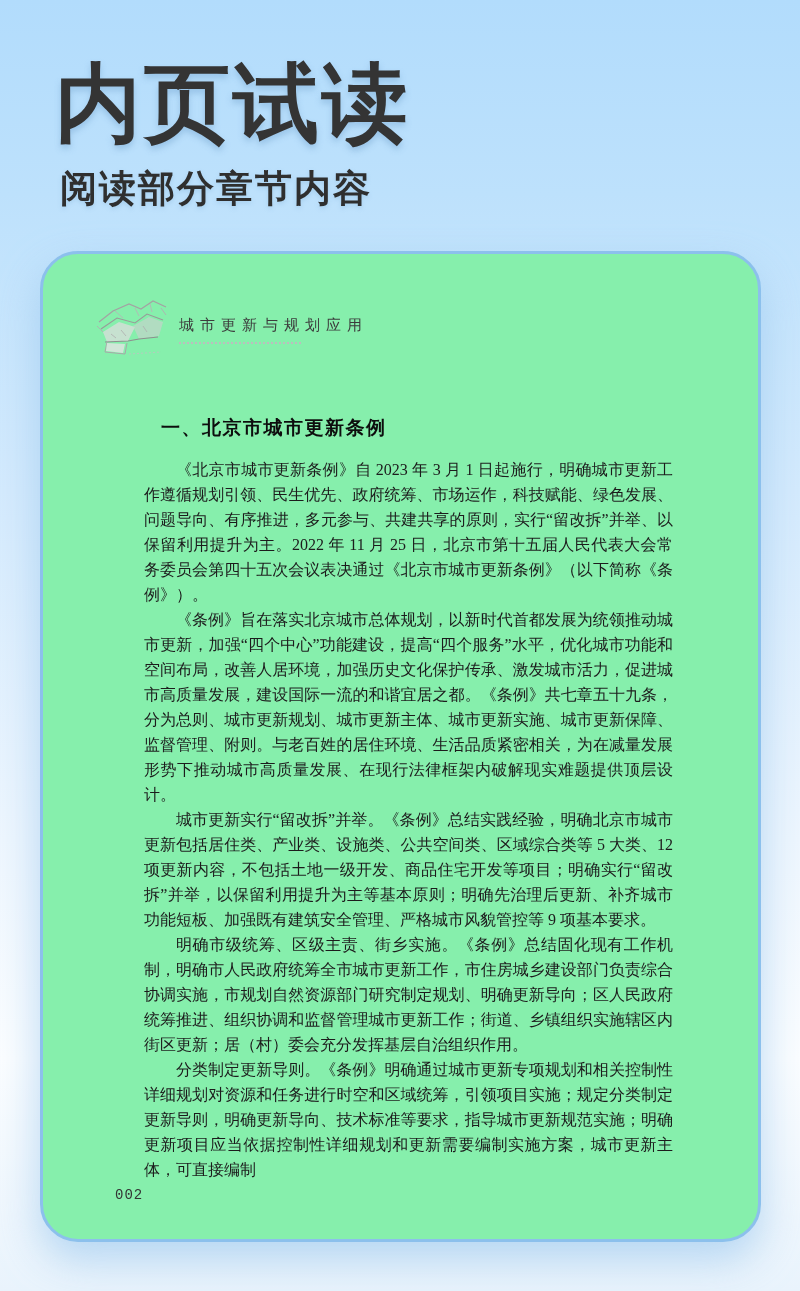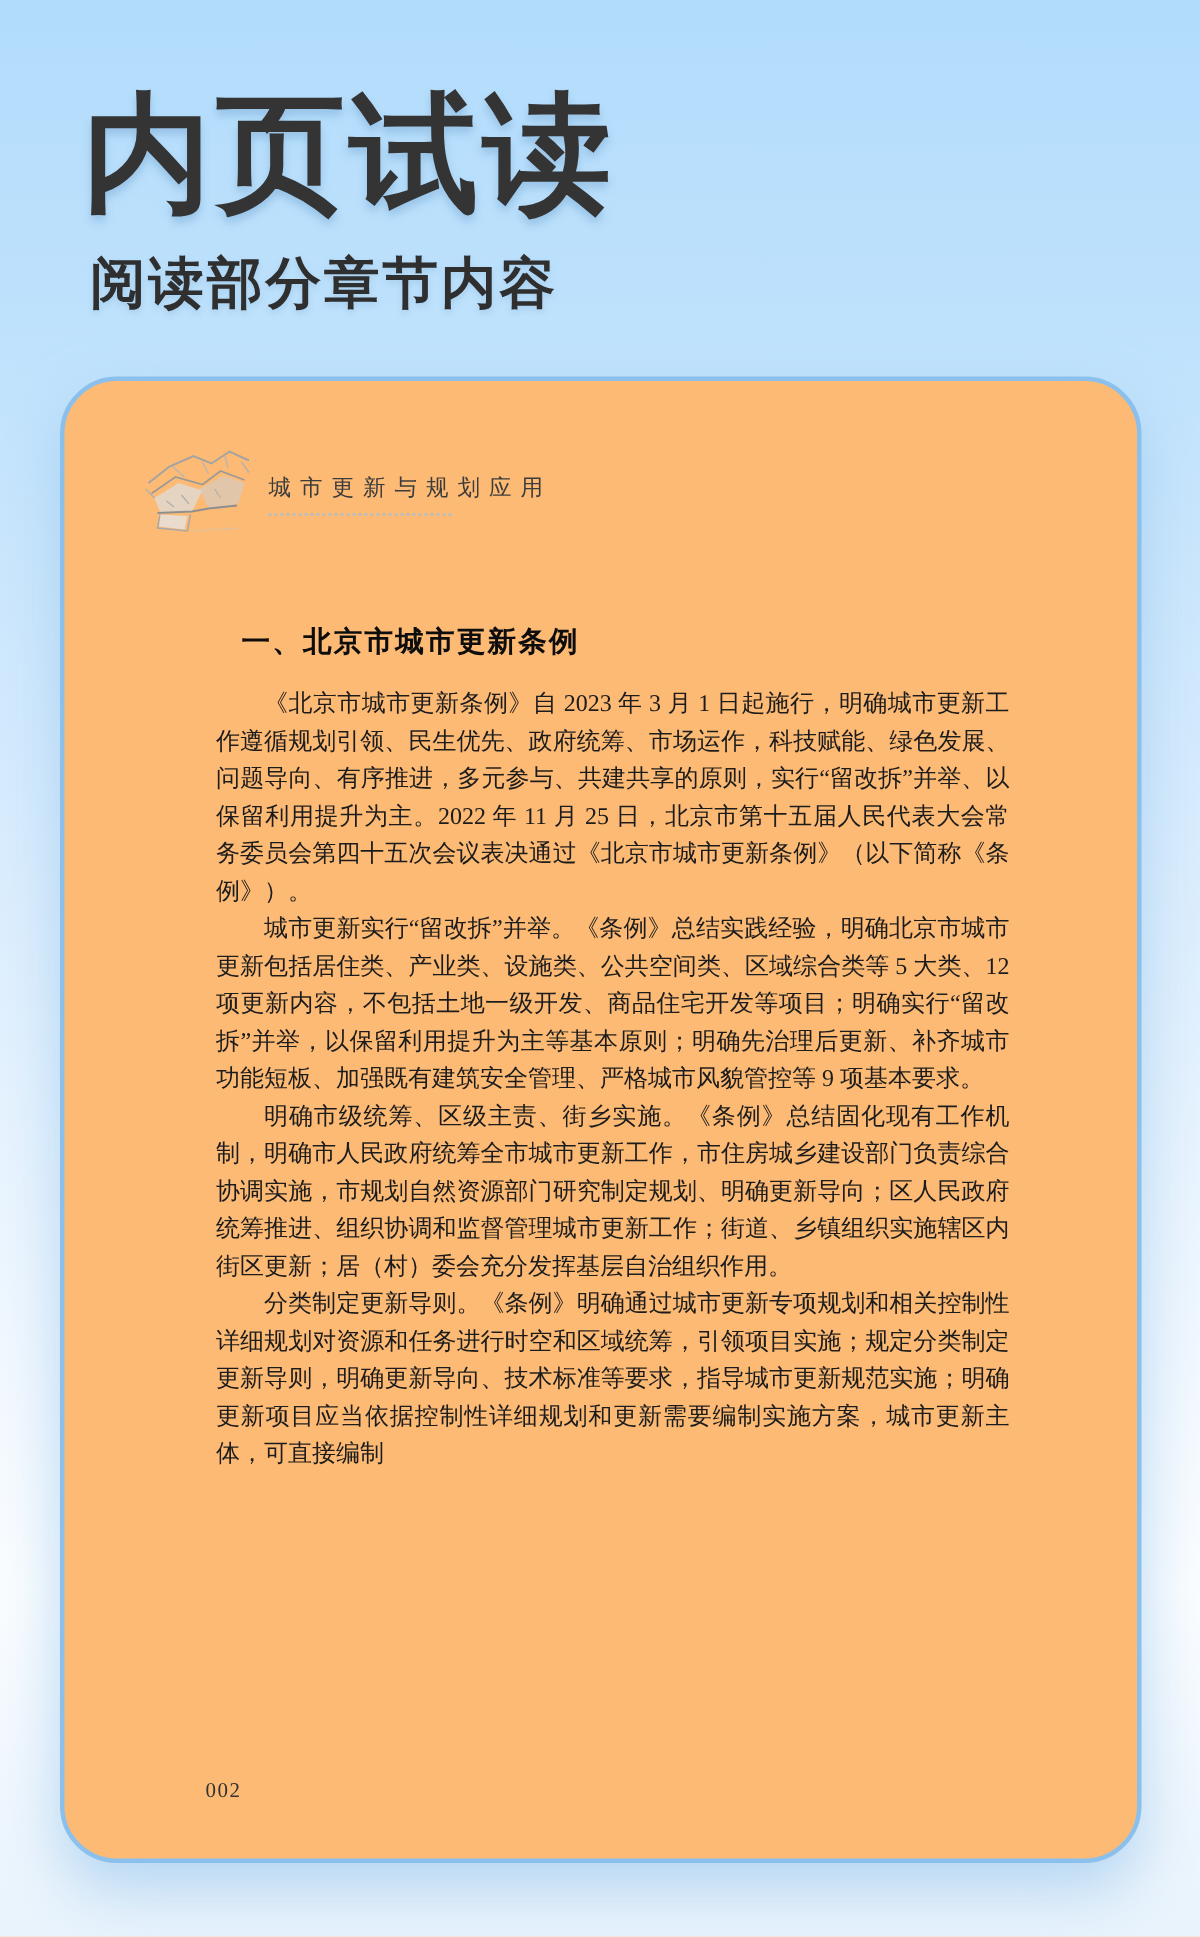--- a/index.html
+++ b/index.html
@@ -25,21 +25,21 @@
     position: absolute; left: 60px; top: 164px;
     font-size: 37px; font-weight: 700;
     color: #2f2f2f; letter-spacing: 2px;
     text-shadow: 0 2px 4px rgba(120,170,210,0.35);
   }
 
   
   .preview-card {
     position: absolute; left: 40px; top: 251px;
     width: 715px; height: 985px;
-    background: #fdba74;
+    background: #86efac;
     border: 3px solid #8cc0ec;
     border-radius: 38px;
     box-shadow: 0 18px 40px rgba(150,196,236,0.65);
   }
   .book-page { position: absolute; inset: 0; }
 
   
   .page-header {
     position: absolute; left: 52px; top: 42px;
     display: flex; align-items: flex-start;
@@ -67,22 +67,22 @@
   .page-body {
     position: absolute; left: 89px; top: 203px; width: 529px;
     font-family: "Liberation Serif", "DejaVu Serif", serif;
     font-size: 16px; line-height: 25px; color: #1c1c1c;
     text-align: justify;
     margin-left: 12px;
   }
   .page-body p { margin: 0; text-indent: 2em; }
 
   .page-number {
-    position: absolute; left: 94px; bottom: 36px;
-    font-family: Liberation Serif, serif;
+    position: absolute; left: 72px; bottom: 36px;
+    font-family: Liberation Mono, monospace;
     font-size: 14px; color: #333333; letter-spacing: 1px;
   }
 </style>
 </head>
 <body>
 
 <div class="hero">
   <div class="hero-title">内页试读</div>
   <div class="hero-subtitle">阅读部分章节内容</div>
 </div>
@@ -109,20 +109,21 @@
       <div class="chapter-block">
         <div class="chapter-title">城市更新与规划应用</div>
         <div class="chapter-dotted-line"></div>
       </div>
     </div>
 
     <div class="section-heading">一、北京市城市更新条例</div>
 
     <div class="page-body">
       <p>《北京市城市更新条例》自 2023 年 3 月 1 日起施行，明确城市更新工作遵循规划引领、民生优先、政府统筹、市场运作，科技赋能、绿色发展、问题导向、有序推进，多元参与、共建共享的原则，实行“留改拆”并举、以保留利用提升为主。2022 年 11 月 25 日，北京市第十五届人民代表大会常务委员会第四十五次会议表决通过《北京市城市更新条例》（以下简称《条例》）。</p>
+      <p>《条例》旨在落实北京城市总体规划，以新时代首都发展为统领推动城市更新，加强“四个中心”功能建设，提高“四个服务”水平，优化城市功能和空间布局，改善人居环境，加强历史文化保护传承、激发城市活力，促进城市高质量发展，建设国际一流的和谐宜居之都。《条例》共七章五十九条，分为总则、城市更新规划、城市更新主体、城市更新实施、城市更新保障、监督管理、附则。与老百姓的居住环境、生活品质紧密相关，为在减量发展形势下推动城市高质量发展、在现行法律框架内破解现实难题提供顶层设计。</p>
       <p>城市更新实行“留改拆”并举。《条例》总结实践经验，明确北京市城市更新包括居住类、产业类、设施类、公共空间类、区域综合类等 5 大类、12 项更新内容，不包括土地一级开发、商品住宅开发等项目；明确实行“留改拆”并举，以保留利用提升为主等基本原则；明确先治理后更新、补齐城市功能短板、加强既有建筑安全管理、严格城市风貌管控等 9 项基本要求。</p>
       <p>明确市级统筹、区级主责、街乡实施。《条例》总结固化现有工作机制，明确市人民政府统筹全市城市更新工作，市住房城乡建设部门负责综合协调实施，市规划自然资源部门研究制定规划、明确更新导向；区人民政府统筹推进、组织协调和监督管理城市更新工作；街道、乡镇组织实施辖区内街区更新；居（村）委会充分发挥基层自治组织作用。</p>
       <p>分类制定更新导则。《条例》明确通过城市更新专项规划和相关控制性详细规划对资源和任务进行时空和区域统筹，引领项目实施；规定分类制定更新导则，明确更新导向、技术标准等要求，指导城市更新规范实施；明确更新项目应当依据控制性详细规划和更新需要编制实施方案，城市更新主体，可直接编制</p>
     </div>
 
     <div class="page-number">002</div>
 
   </div>
 </div>
 

